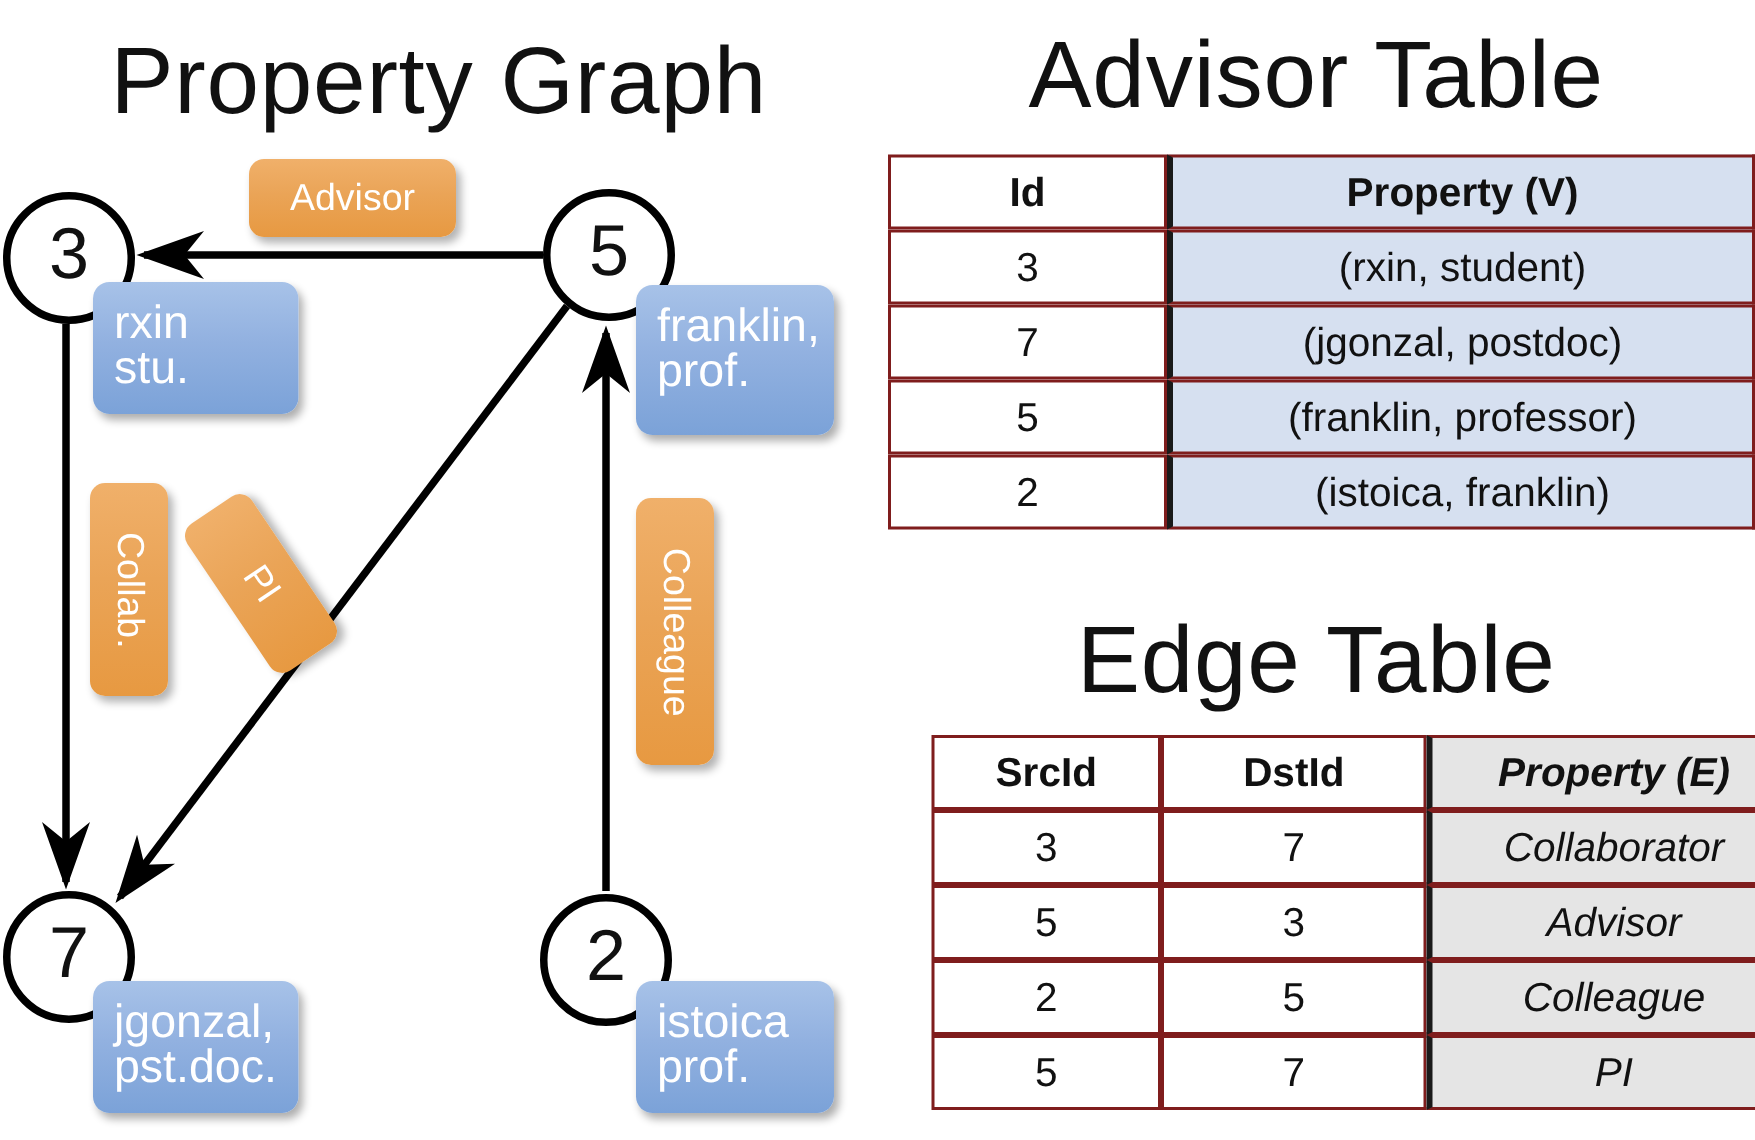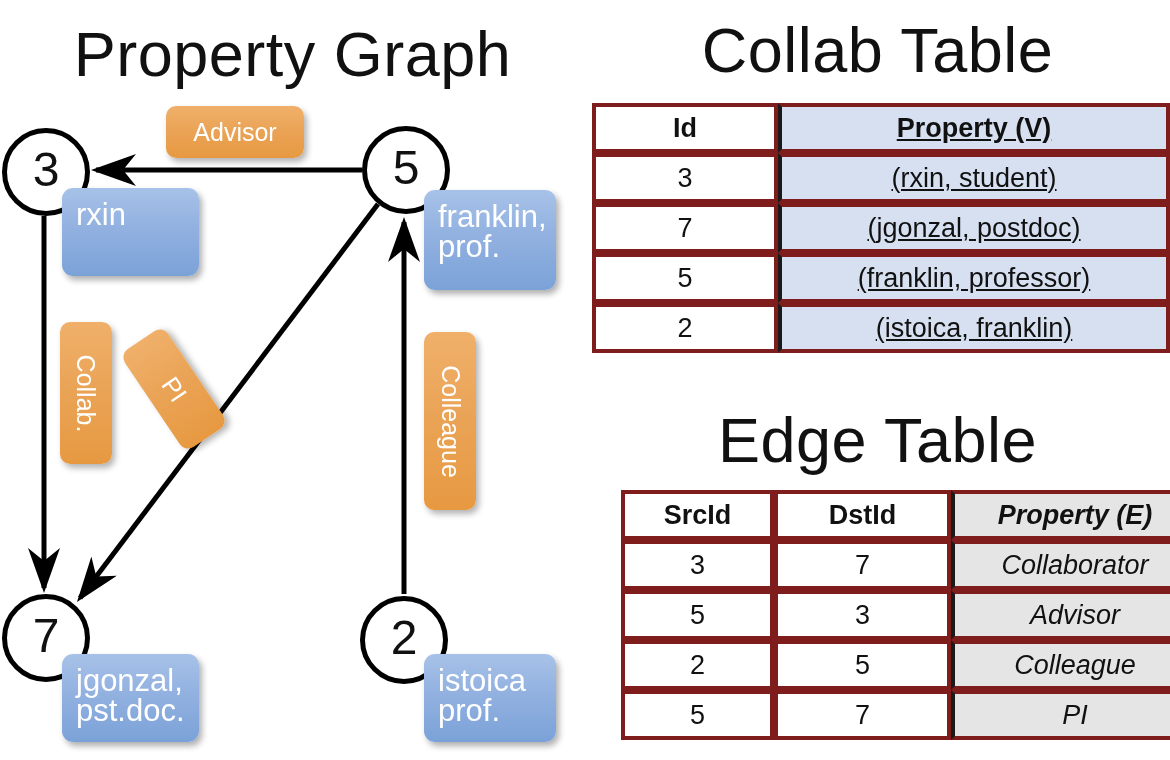--- a/index.html
+++ b/index.html
@@ -119,51 +119,51 @@
   #eprop-pi .rot { transform: rotate(90deg); }
 
   
   .tbl {
     position: absolute;
     border-collapse: separate;
     border-spacing: 0;
     table-layout: fixed;
   }
   .tbl td, .tbl th {
-    border: 4px solid #7f1d1d;
+    border: 2px solid #7f1d1d;
     height: 50px;
     text-align: center;
     vertical-align: middle;
     font-family: "Liberation Sans", sans-serif;
     font-weight: 300;
     font-size: 27px;
     color: #111;
     background: #ffffff;
     padding: 0 4px;
     box-sizing: border-box;
   }
   .tbl th { font-weight: 700; font-size: 27px; }
   .tbl .sep-left { border-left: 4px solid #1a1a1a; }
 
   #vertex-table { left: 592px; top: 103px; width: 578px; }
   #vertex-table col.c-id   { width: 186px; }
   #vertex-table col.c-prop { width: 392px; }
-  #vertex-table .prop-cell { background: #d6e0f0; text-decoration: underline; }
+  #vertex-table .prop-cell { background: #d6e0f0; }
 
   #edge-table { left: 592px; top: 490px; width: 578px; margin-left: 29px; }
   #edge-table col.c-src  { width: 153px; }
   #edge-table col.c-dst  { width: 177px; }
   #edge-table col.c-prop { width: 248px; }
   #edge-table .prop-cell { background: #e5e5e5; font-style: italic; }
 </style>
 </head>
 <body>
 
 <div class="title" id="title-property-graph">Property Graph</div>
-<div class="title" id="title-vertex-table">Collab Table</div>
+<div class="title" id="title-vertex-table">Advisor Table</div>
 <div class="title" id="title-edge-table">Edge Table</div>
 
 <div id="graph-panel">
 
   <svg id="graph-svg" width="585" height="760">
     <defs>
       <marker id="arrow" markerWidth="10" markerHeight="10" refX="8" refY="3.2" orient="auto" markerUnits="strokeWidth">
         <path d="M0,0 L9,3.2 L0,6.4 L2.6,3.2 z" fill="#000"></path>
       </marker>
     </defs>
@@ -185,20 +185,21 @@
   </div>
   <div class="node" id="node-7">
     <span>7</span>
   </div>
   <div class="node" id="node-2">
     <span>2</span>
   </div>
 
   <div class="vprop" id="vprop-rxin">
     <div>rxin</div>
+    <div>stu.</div>
   </div>
   <div class="vprop" id="vprop-franklin">
     <div>franklin,</div>
     <div>prof.</div>
   </div>
   <div class="vprop" id="vprop-jgonzal">
     <div>jgonzal,</div>
     <div>pst.doc.</div>
   </div>
   <div class="vprop" id="vprop-istoica">

